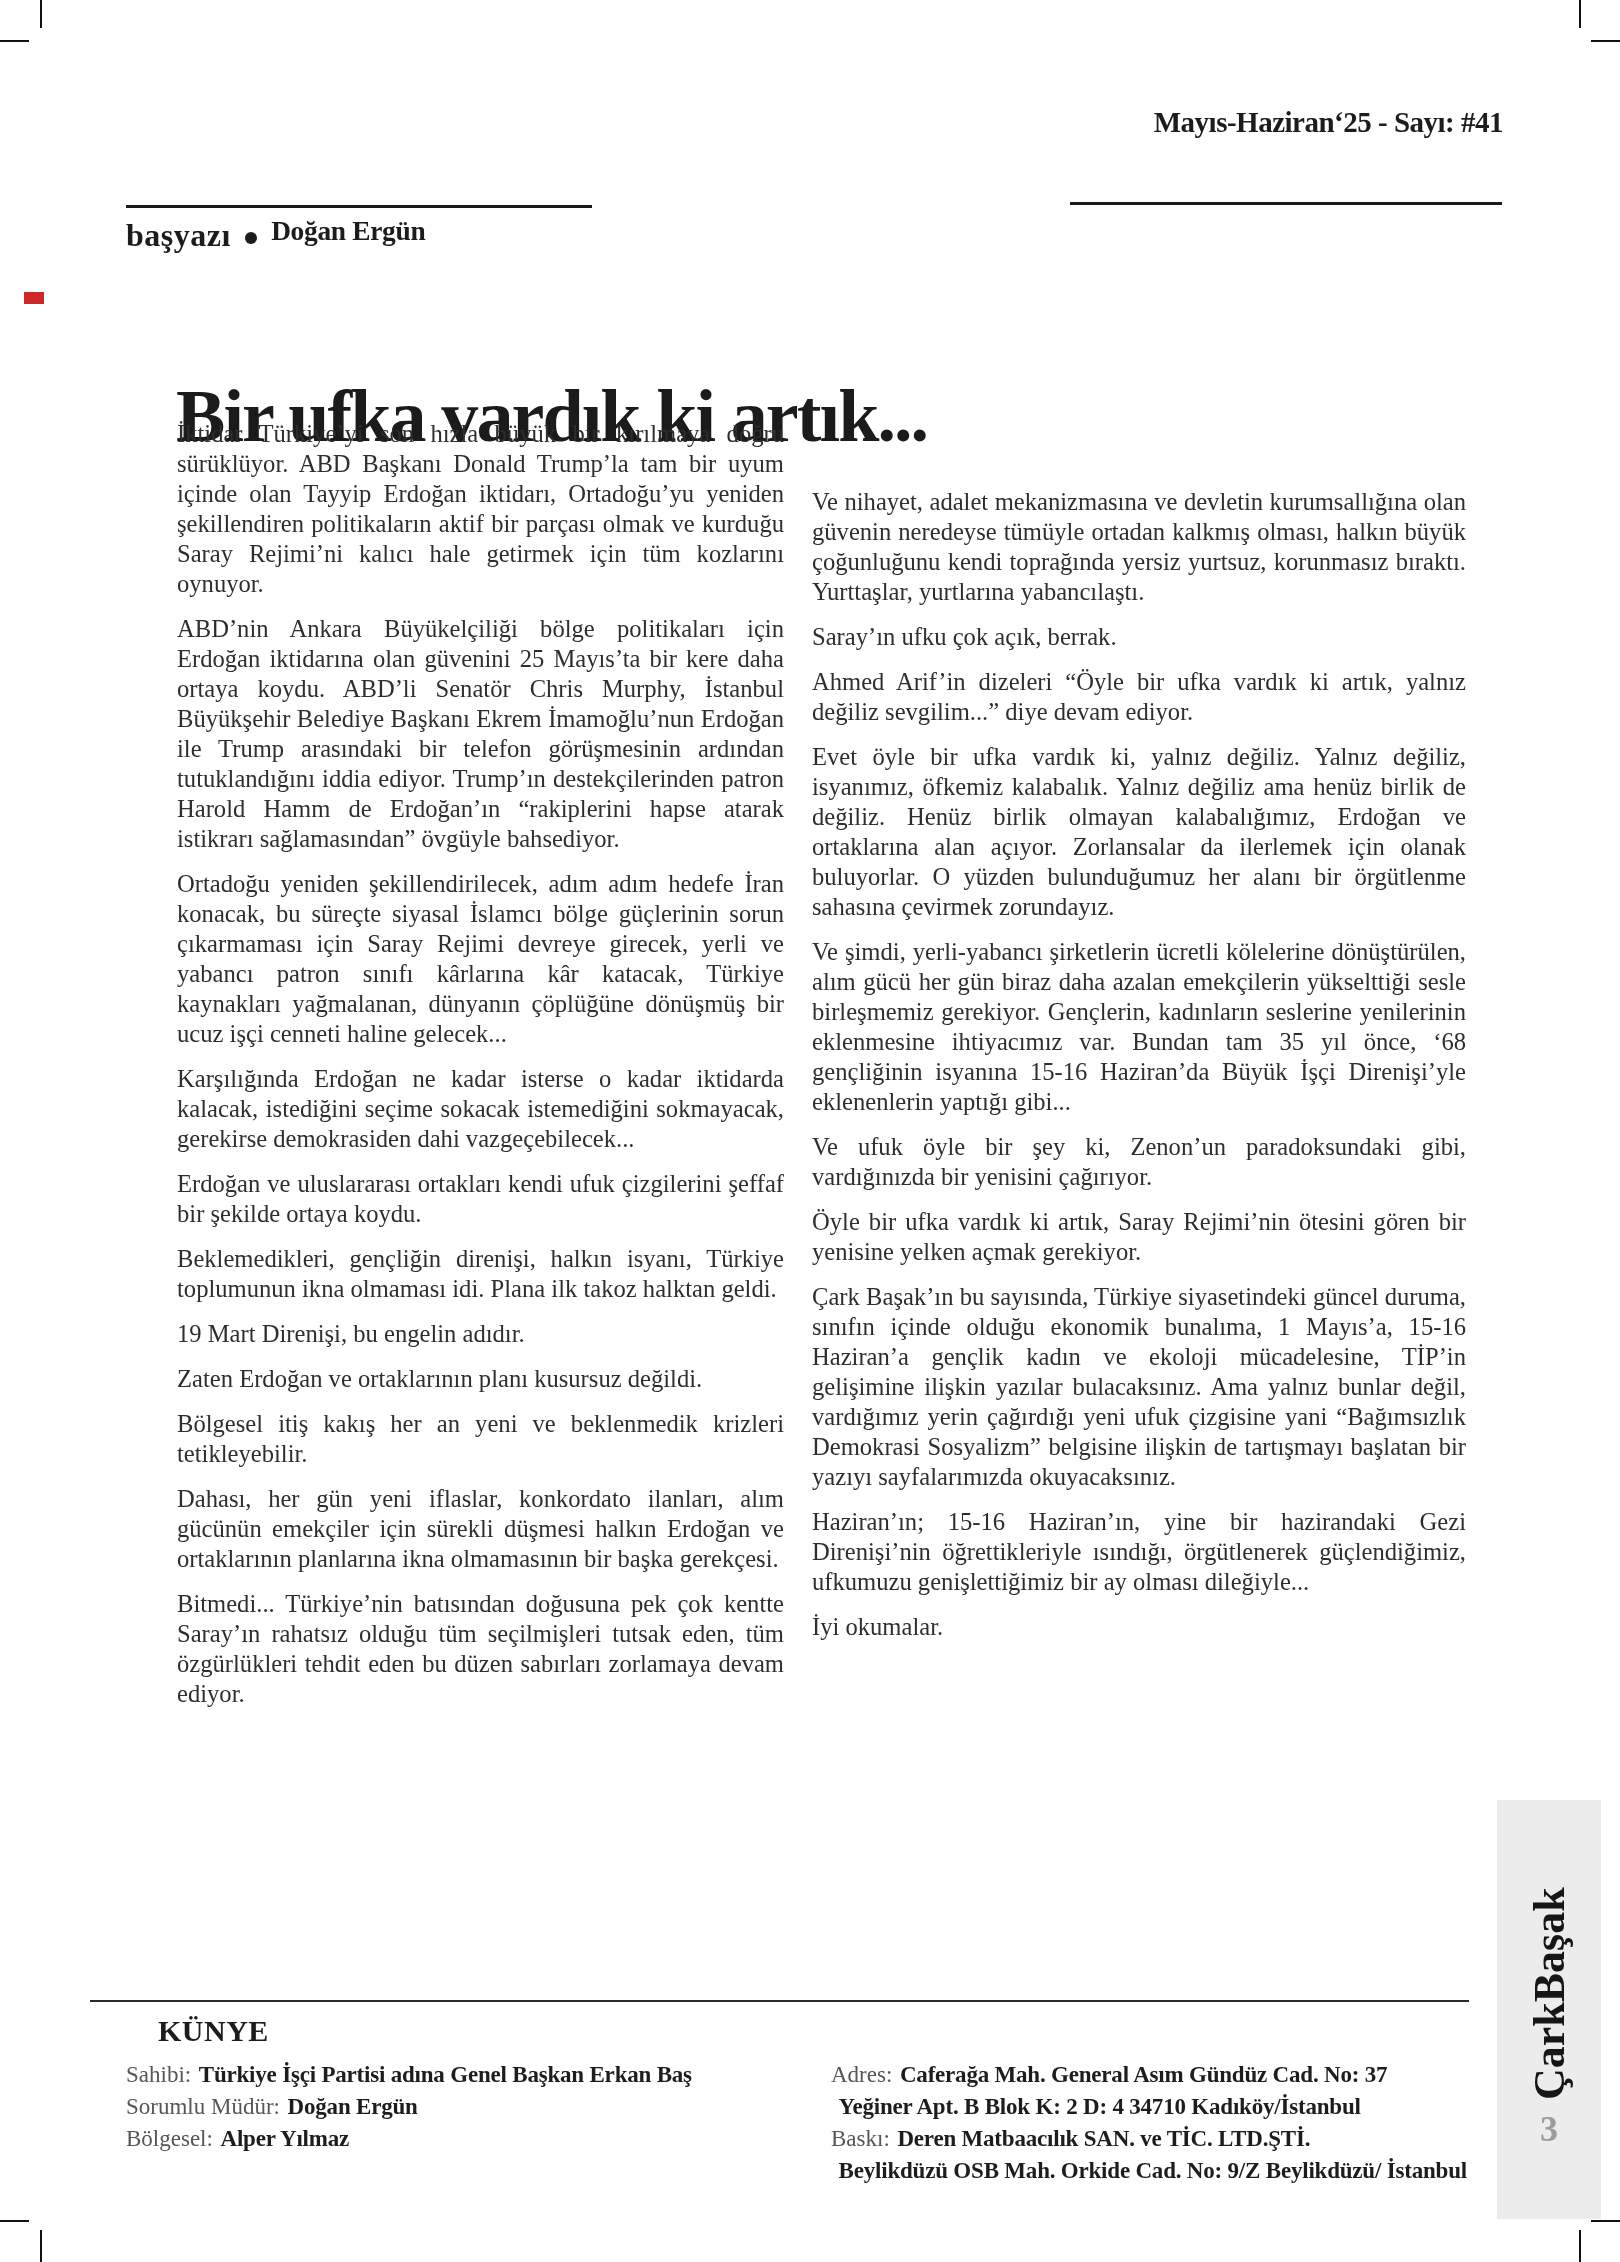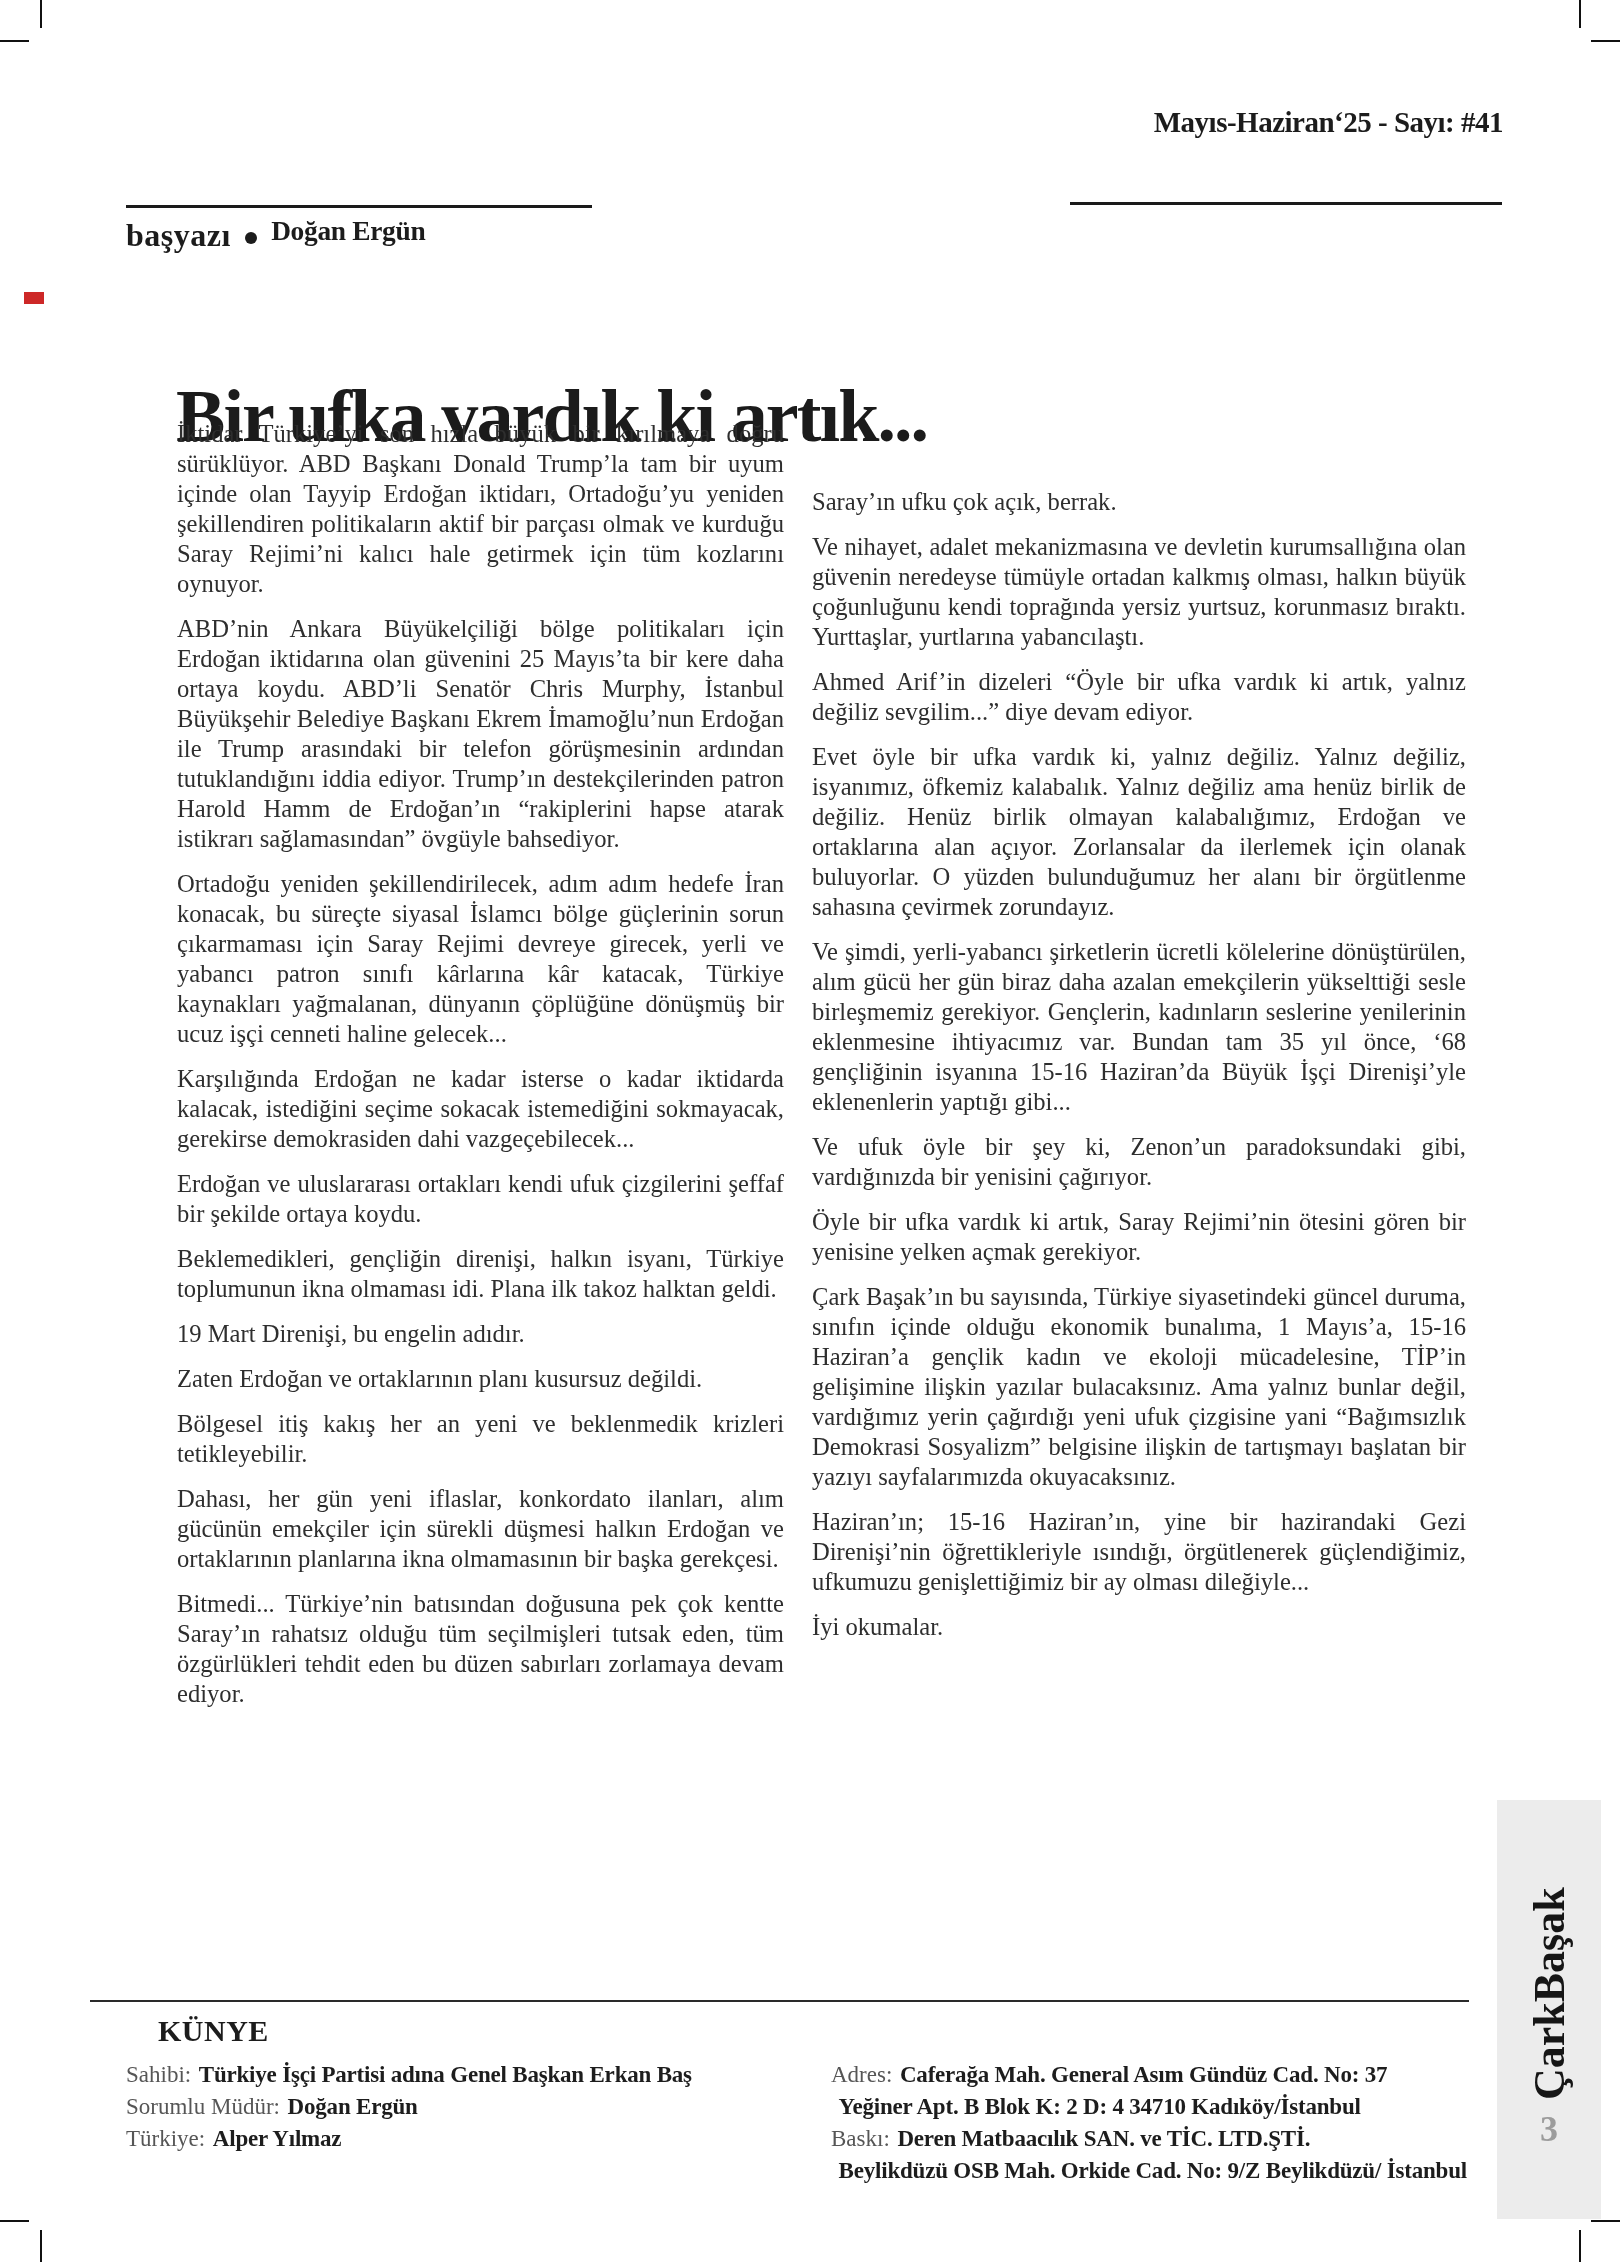--- a/index.html
+++ b/index.html
@@ -101,22 +101,22 @@
     <p>Erdoğan ve uluslararası ortakları kendi ufuk çizgilerini şeffaf bir şekilde ortaya koydu.</p>
     <p>Beklemedikleri, gençliğin direnişi, halkın isyanı, Türkiye toplumunun ikna olmaması idi. Plana ilk takoz halktan geldi.</p>
     <p>19 Mart Direnişi, bu engelin adıdır.</p>
     <p>Zaten Erdoğan ve ortaklarının planı kusursuz değildi.</p>
     <p>Bölgesel itiş kakış her an yeni ve beklenmedik krizleri tetikleyebilir.</p>
     <p>Dahası, her gün yeni iflaslar, konkordato ilanları, alım gücünün emekçiler için sürekli düşmesi halkın Erdoğan ve ortaklarının planlarına ikna olmamasının bir başka gerekçesi.</p>
     <p>Bitmedi... Türkiye’nin batısından doğusuna pek çok kentte Saray’ın rahatsız olduğu tüm seçilmişleri tutsak eden, tüm özgürlükleri tehdit eden bu düzen sabırları zorlamaya devam ediyor.</p>
   </div>
 
   <div class="col col-right">
+    <p>Ve nihayet, adalet mekanizmasına ve devletin kurumsallığına olan güvenin neredeyse tümüyle ortadan kalkmış olması, halkın büyük çoğunluğunu kendi toprağında yersiz yurtsuz, korunmasız bıraktı. Yurttaşlar, yurtlarına yabancılaştı.</p>
     <p>Saray’ın ufku çok açık, berrak.</p>
-    <p>Ve nihayet, adalet mekanizmasına ve devletin kurumsallığına olan güvenin neredeyse tümüyle ortadan kalkmış olması, halkın büyük çoğunluğunu kendi toprağında yersiz yurtsuz, korunmasız bıraktı. Yurttaşlar, yurtlarına yabancılaştı.</p>
     <p>Ahmed Arif’in dizeleri “Öyle bir ufka vardık ki artık, yalnız değiliz sevgilim...” diye devam ediyor.</p>
     <p>Evet öyle bir ufka vardık ki, yalnız değiliz. Yalnız değiliz, isyanımız, öfkemiz kalabalık. Yalnız değiliz ama henüz birlik de değiliz. Henüz birlik olmayan kalabalığımız, Erdoğan ve ortaklarına alan açıyor. Zorlansalar da ilerlemek için olanak buluyorlar. O yüzden bulunduğumuz her alanı bir örgütlenme sahasına çevirmek zorundayız.</p>
     <p>Ve şimdi, yerli-yabancı şirketlerin ücretli kölelerine dönüştürülen, alım gücü her gün biraz daha azalan emekçilerin yükselttiği sesle birleşmemiz gerekiyor. Gençlerin, kadınların seslerine yenilerinin eklenmesine ihtiyacımız var. Bundan tam 35 yıl önce, ‘68 gençliğinin isyanına 15-16 Haziran’da Büyük İşçi Direnişi’yle eklenenlerin yaptığı gibi...</p>
     <p>Ve ufuk öyle bir şey ki, Zenon’un paradoksundaki gibi, vardığınızda bir yenisini çağırıyor.</p>
     <p>Öyle bir ufka vardık ki artık, Saray Rejimi’nin ötesini gören bir yenisine yelken açmak gerekiyor.</p>
     <p>Çark Başak’ın bu sayısında, Türkiye siyasetindeki güncel duruma, sınıfın içinde olduğu ekonomik bunalıma, 1 Mayıs’a, 15-16 Haziran’a gençlik kadın ve ekoloji mücadelesine, TİP’in gelişimine ilişkin yazılar bulacaksınız. Ama yalnız bunlar değil, vardığımız yerin çağırdığı yeni ufuk çizgisine yani “Bağımsızlık Demokrasi Sosyalizm” belgisine ilişkin de tartışmayı başlatan bir yazıyı sayfalarımızda okuyacaksınız.</p>
     <p>Haziran’ın; 15-16 Haziran’ın, yine bir hazirandaki Gezi Direnişi’nin öğrettikleriyle ısındığı, örgütlenerek güçlendiğimiz, ufkumuzu genişlettiğimiz bir ay olması dileğiyle...</p>
     <p>İyi okumalar.</p>
   </div>
 
@@ -124,21 +124,21 @@
   <div class="kunye-heading">KÜNYE</div>
 
   <div class="kunye-block kunye-left">
     <div>
       <span class="klabel">Sahibi:</span><span class="kvalue">Türkiye İşçi Partisi adına Genel Başkan Erkan Baş</span>
     </div>
     <div>
       <span class="klabel">Sorumlu Müdür:</span><span class="kvalue">Doğan Ergün</span>
     </div>
     <div>
-      <span class="klabel">Türkiye:</span><span class="kvalue">Alper Yılmaz</span>
+      <span class="klabel">Bölgesel:</span><span class="kvalue">Alper Yılmaz</span>
     </div>
   </div>
 
   <div class="kunye-block kunye-right">
     <div>
       <span class="klabel">Adres:</span><span class="kvalue">Caferağa Mah. General Asım Gündüz Cad. No: 37</span>
     </div>
     <div>
       <span class="klabel"></span><span class="kvalue">Yeğiner Apt. B Blok K: 2 D: 4 34710 Kadıköy/İstanbul</span>
     </div>

